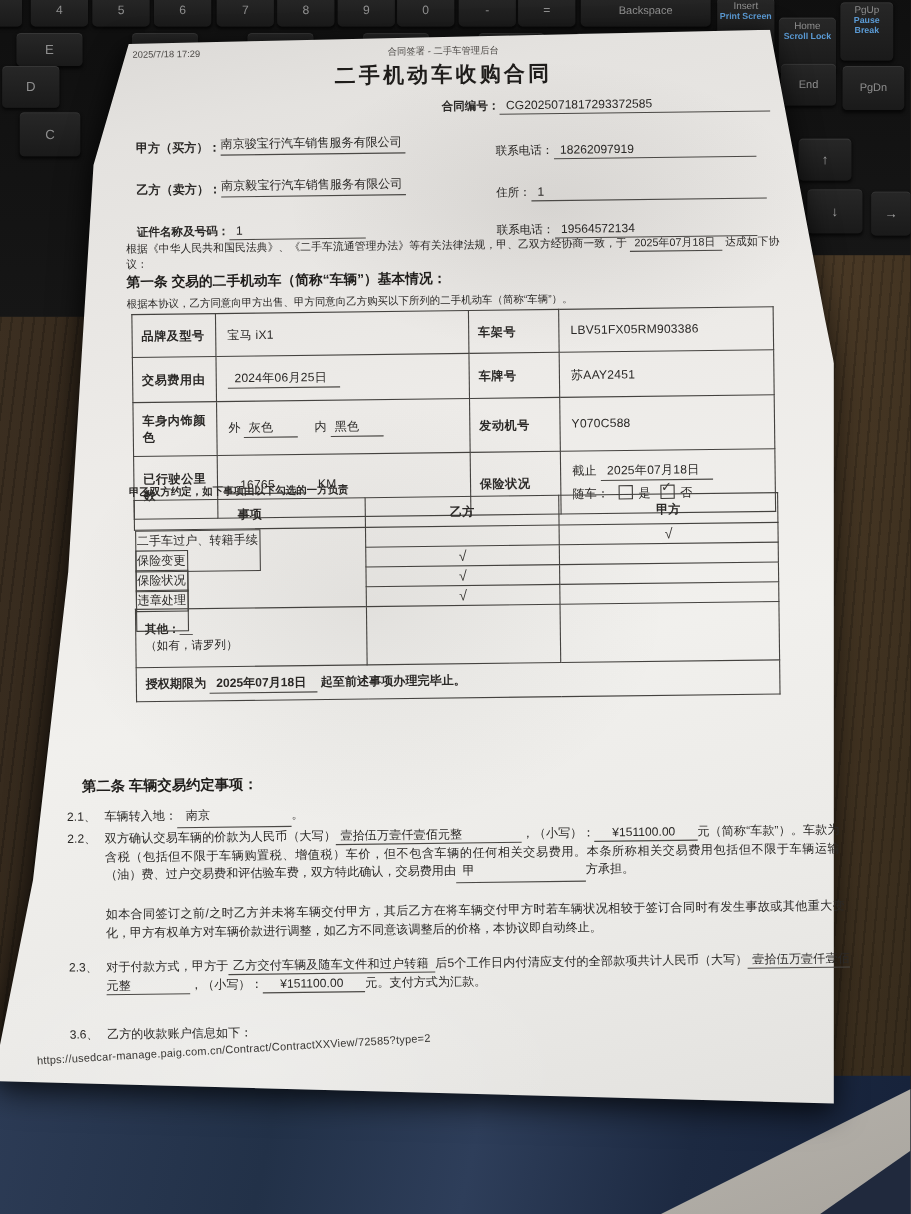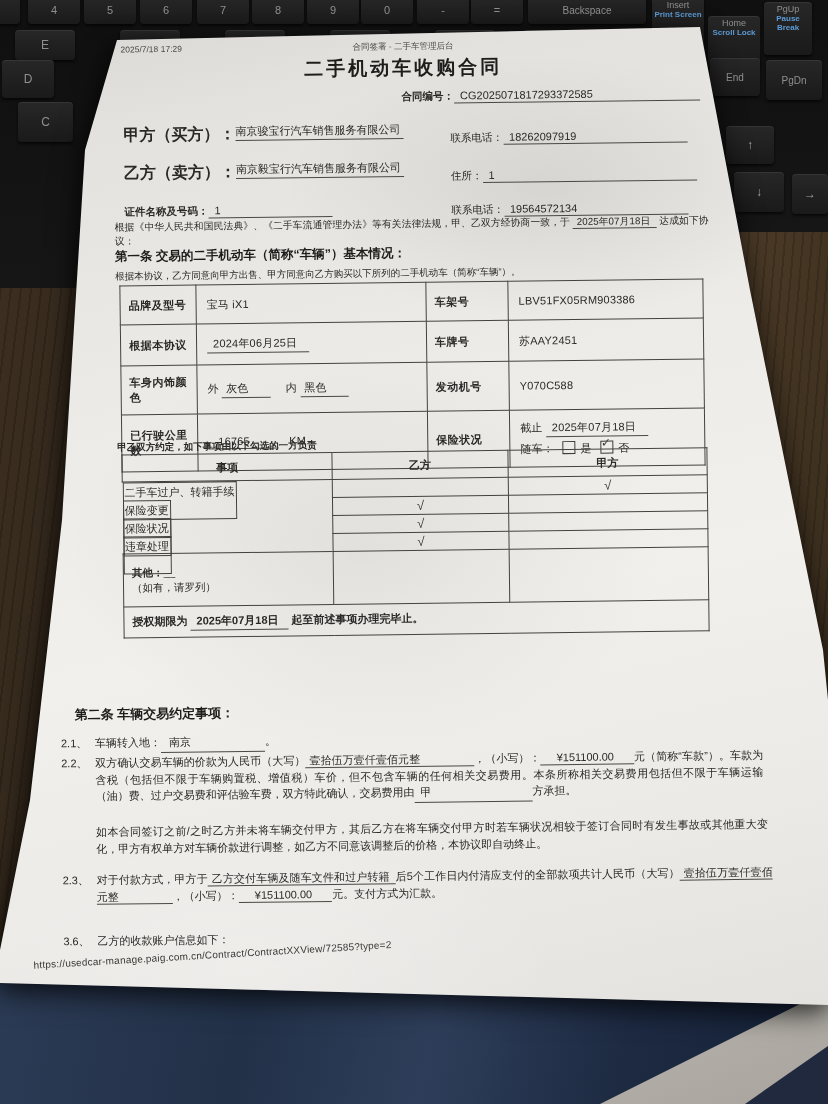--- a/index.html
+++ b/index.html
@@ -31,38 +31,38 @@
     background:linear-gradient(102deg,#2c3b55 0%,#223148 30%,#2e3e5a 52%,#1d2a42 75%,#16223a 100%);}
   #floor{left:0;top:980px;width:828px;height:124px;
     background:linear-gradient(160deg,#c6c3bd,#a9a59e);
     clip-path:polygon(600px 124px,828px 10px,828px 124px);}
   #floor-dark{left:745px;top:1046px;width:83px;height:58px;background:#20293d;
     clip-path:polygon(100% 0,100% 100%,0 100%);}
 
   
   #paper-wrap{position:absolute;left:0;top:0;width:828px;height:1104px;
     filter:drop-shadow(0 8px 14px rgba(0,0,0,.55)) drop-shadow(-4px 3px 8px rgba(0,0,0,.35));}
-  #paper{position:absolute;left:0;top:0;width:828px;height:1104px;
+  #paper{position:absolute;left:0;top:0;width:758px;height:1104px;
     background:linear-gradient(168deg,#d7d5d2 0%,#e4e2df 12%,#edebe8 35%,#f1f0ed 55%,#ebeae7 75%,#e3e2df 92%,#dcdbd8 100%);
     clip-path:polygon(117px 40px,700px 27px,750px 290px,823px 650px,828px 700px,828px 1005px,0px 983px,0px 950px,30px 800px,62px 520px,85px 150px);}
   #paper::before{content:"";position:absolute;inset:0;pointer-events:none;
     background:radial-gradient(42% 16% at 66% 17%,rgba(60,55,50,.10),rgba(0,0,0,0) 75%),
                radial-gradient(48% 24% at 44% 50%,rgba(60,55,50,.08),rgba(0,0,0,0) 75%),
                radial-gradient(55% 18% at 30% 88%,rgba(255,255,255,.22),rgba(0,0,0,0) 70%);}
   #content{position:absolute;inset:0;transform:rotate(-.7deg);transform-origin:410px 500px;color:#2b2927;}
   .abs{position:absolute;}
   .u{border-bottom:1px solid #4a4845;}
   .small{font-size:8.5px;color:#4c4946;}
   .b{font-weight:bold;}
 
   #title{left:117px;width:583px;top:55px;text-align:center;font-size:19px;font-weight:bold;letter-spacing:3px;color:#1f1d1b;}
   #contract-no{left:117px;width:588px;top:90px;text-align:right;font-size:10.5px;}
   #contract-no .val{display:inline-block;width:240px;text-align:left;padding:0 0 1px 6px;font-size:11px;}
 
-  .party-label{font-size:16px;font-weight:bold;}
+  .party-label{font-size:11px;font-weight:bold;}
   .name-box{display:inline-block;width:168px;font-size:11px;line-height:15px;border-bottom:1px solid #4a4845;
             vertical-align:top;padding-bottom:1px;}
   .rlabel{font-size:10.5px;}
   .rval{display:inline-block;text-align:left;padding:0 0 1px 6px;font-size:11px;border-bottom:1px solid #4a4845;}
 
   #preamble{left:118px;top:217px;width:594px;font-size:9.8px;line-height:13.5px;text-align:justify;}
   #h1{left:118px;top:245px;font-size:12.5px;font-weight:bold;color:#1f1d1b;}
   #note1{left:118px;top:267px;font-size:9.5px;}
 
   table{border-collapse:collapse;table-layout:fixed;}
@@ -256,21 +256,21 @@
               <col style="width:195px">
             </colgroup>
       <tbody>
               <tr>
         <td class="lab" style="height:34px">品牌及型号</td>
         <td class="val">宝马 iX1</td>
         <td class="lab">车架号</td>
         <td class="val">LBV51FX05RM903386</td>
       </tr>
       <tr>
-        <td class="lab" style="height:36px">根据本协议</td>
+        <td class="lab" style="height:36px">交易费用由</td>
         <td class="val"><span class="uspan">2024年06月25日</span></td>
         <td class="lab">车牌号</td>
         <td class="val">苏AAY2451</td>
       </tr>
       <tr>
         <td class="lab" style="height:44px">车身内饰颜色</td>
         <td class="val">
           <span>外</span>
           <span class="uspan" style="padding:0 22px 1px 4px">灰色</span>
           <span style="margin-left:12px">内</span>

